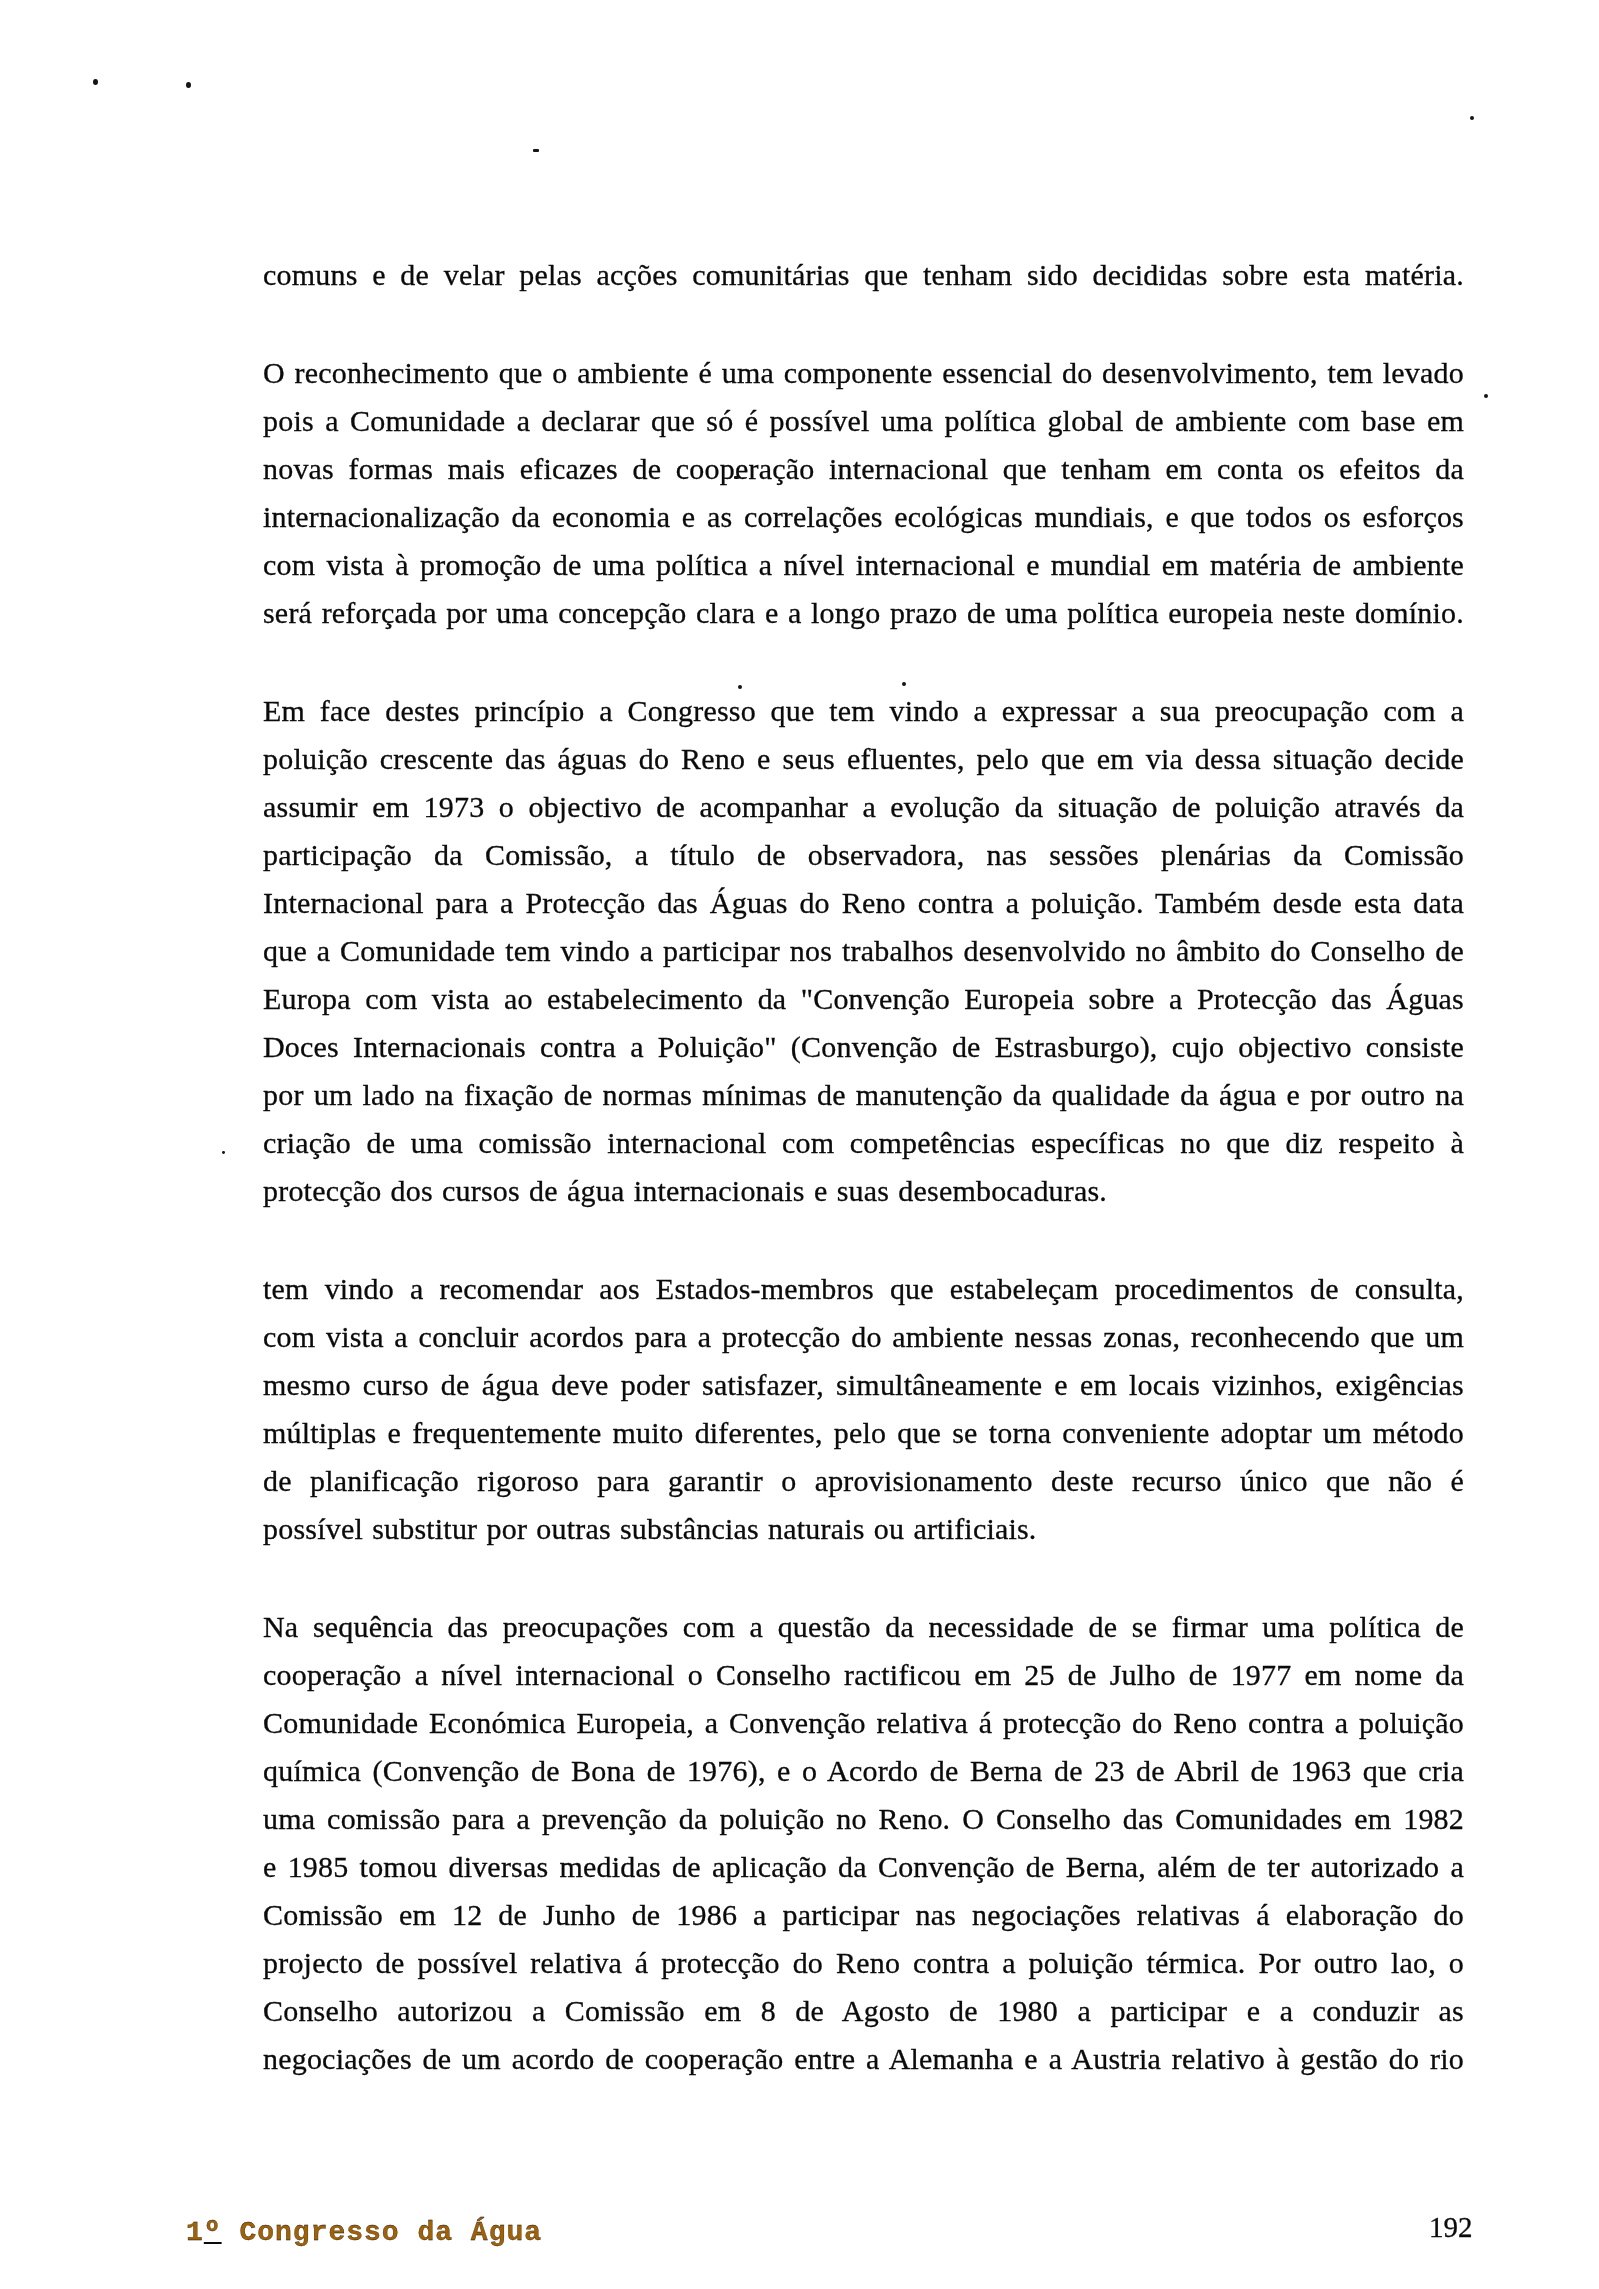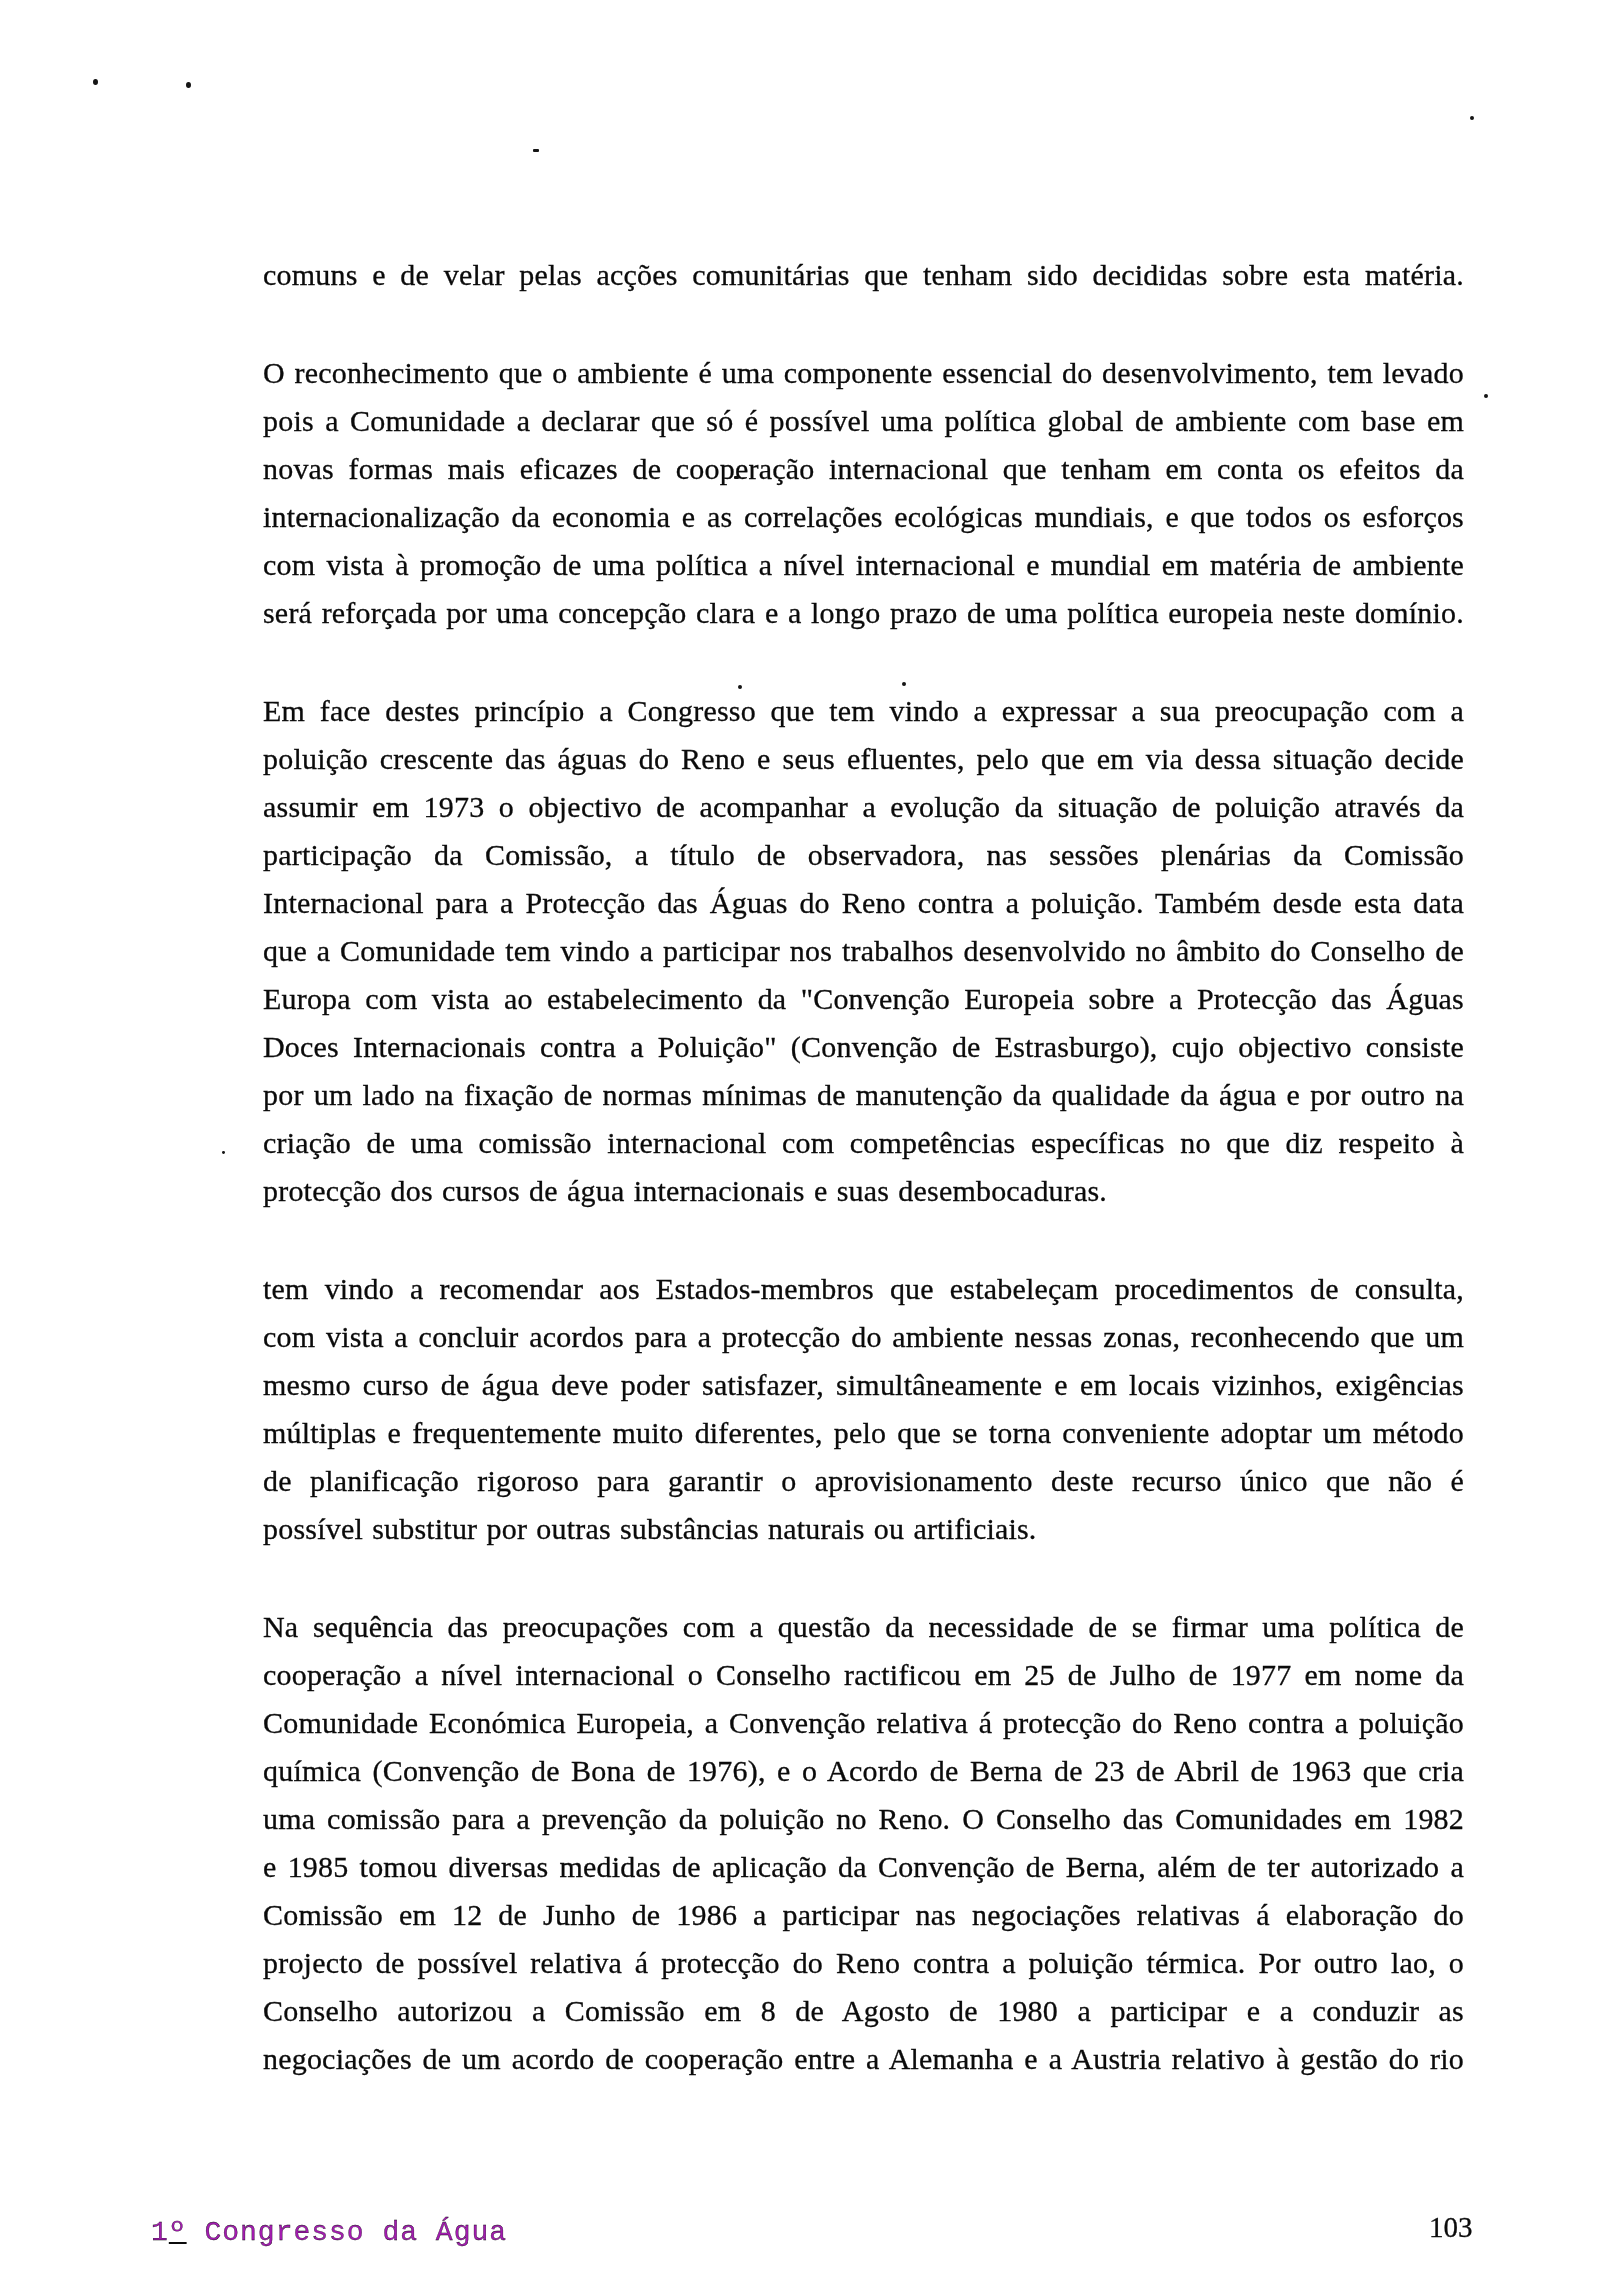--- a/index.html
+++ b/index.html
@@ -23,26 +23,26 @@
     line-height:48px;
     text-align:justify;
     text-align-last:justify;
     letter-spacing:0.2px;
     word-spacing:1.5px;
     white-space:normal;
   }
   .line.ragged{text-align-last:left;}
   .footer-left{
     position:absolute;
-    left:151px;top:2217px;
+    left:186px;top:2217px;
     font-family:"Liberation Mono", monospace;
-    font-weight:400;
+    font-weight:700;
     font-size:28px;
     letter-spacing:1px;
-    color:#a21caf;
+    color:#a16207;
   }
   .ordinal{text-decoration:underline;}
   .page-num{
     position:absolute;
     left:1429px;top:2211px;
     font-size:29px;
     font-family:"Liberation Serif", serif;
   }
   .speck{
     position:absolute;
@@ -97,21 +97,21 @@
         <div class="line">e 1985 tomou diversas medidas de aplicação da Convenção de Berna, além de ter autorizado a</div>
         <div class="line">Comissão em 12 de Junho de 1986 a participar nas negociações relativas á elaboração do</div>
         <div class="line">projecto de possível relativa á protecção do Reno contra a poluição térmica. Por outro lao, o</div>
         <div class="line">Conselho autorizou a Comissão em 8 de Agosto de 1980 a participar e a conduzir as</div>
         <div class="line">negociações de um acordo de cooperação entre a Alemanha e a Austria relativo à gestão do rio</div>
       </div>
     </div>
 
   <div class="footer-left"><span>1</span><span class="ordinal">º</span><span> Congresso da Água</span></div>
 
-  <div class="page-num">103</div>
+  <div class="page-num">192</div>
 
   <div class="speck" style="left:93px;top:79px;width:4.9px;height:5.9px;"></div>
   <div class="speck" style="left:186px;top:82px;width:4.9px;height:5.9px;"></div>
   <div class="speck" style="left:1470px;top:116px;width:3.9px;height:3.9px;"></div>
   <div class="speck" style="left:533px;top:149px;width:5.9px;height:2.9px;border-radius:1px;"></div>
   <div class="speck" style="left:1484px;top:394px;width:3.9px;height:3.9px;"></div>
   <div class="speck" style="left:734px;top:476px;width:4.9px;height:2.9px;border-radius:1px;"></div>
   <div class="speck" style="left:738px;top:685px;width:3.9px;height:3.9px;"></div>
   <div class="speck" style="left:902px;top:682px;width:3.9px;height:3.9px;"></div>
   <div class="speck" style="left:222px;top:1151px;width:2.9px;height:2.9px;"></div>

